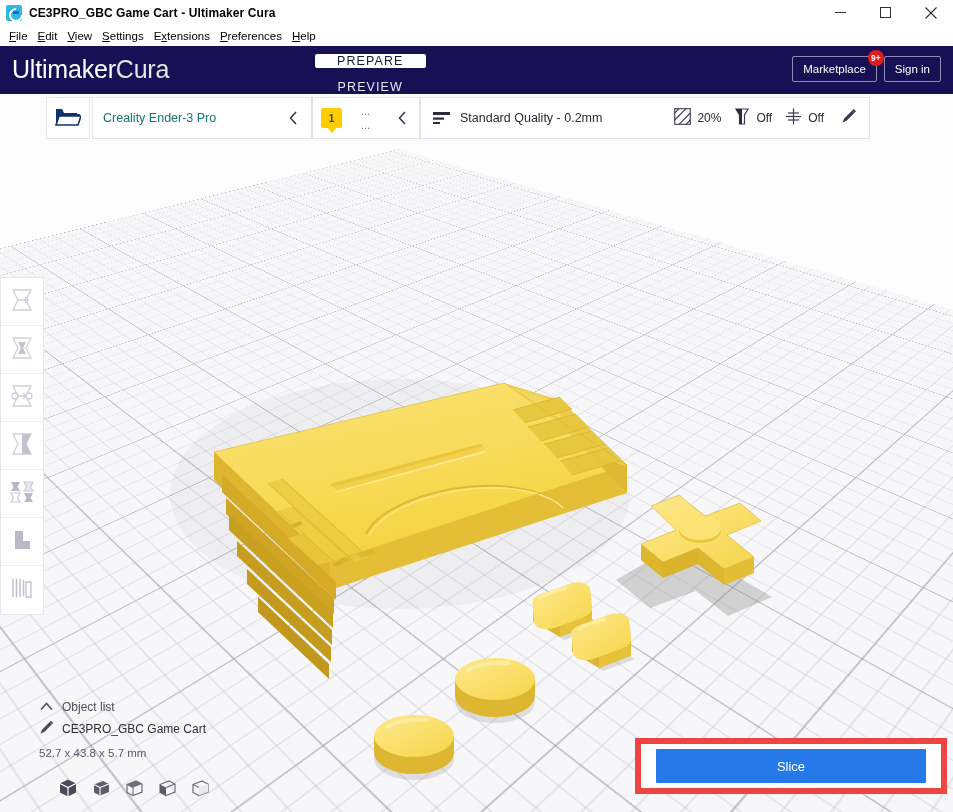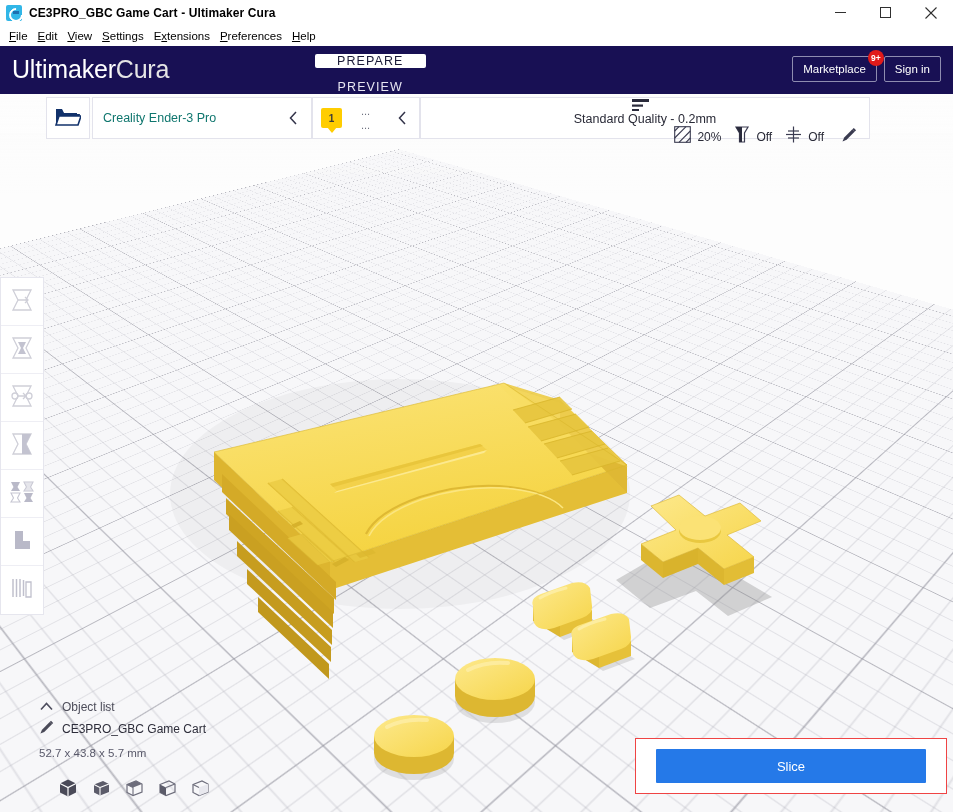--- a/index.html
+++ b/index.html
@@ -153,21 +153,21 @@
     content: ""; position: absolute; bottom: -5px; left: 50%;
     transform: translateX(-50%);
     border-left: 5px solid transparent; border-right: 5px solid transparent;
     border-top: 6px solid #ffcd00;
   }
   .mat-stack {
     display: flex; flex-direction: column; gap: 3px; font-size: 11px;
     color: #6f7280; line-height: 1; align-items: center; margin-left: -6px;
   }
   .profile-panel {
-    width: 450px; padding: 0 12px; gap: 0; flex-direction: column;
+    width: 450px; padding: 0 12px; gap: 0;
   }
   .prof-icon { width: 18px; margin-right: 9px; display: flex; }
   .prof-name { font-size: 12.5px; color: #292a37; white-space: nowrap; }
   .prof-metrics {
     margin-left: auto; display: flex; align-items: center; gap: 13px;
   }
   .metric { display: flex; align-items: center; gap: 6px; }
   .metric-label { font-size: 12px; color: #292a37; }
   .pencil-btn { display: flex; align-items: center; margin-left: 4px; }
 
@@ -193,21 +193,21 @@
 
   
   .viewmodes {
     position: absolute; left: 58px; bottom: 10px; display: flex; gap: 13px;
     align-items: center;
   }
 
   
   .slicepanel {
     position: absolute; right: 6px; bottom: 18px; width: 312px; height: 56px;
-    background: #ffffff; border: 1px solid #ef4444;
+    background: #ffffff; border: 6px solid #ef4444;
     display: flex; align-items: center; justify-content: center;
   }
   .slice-btn {
     width: 270px; height: 34px; background: #2579e8; color: #ffffff;
     font-size: 13px; display: flex; align-items: center; justify-content: center;
     border: none; border-radius: 1px;
   }
 </style>
 </head>
 <body>

